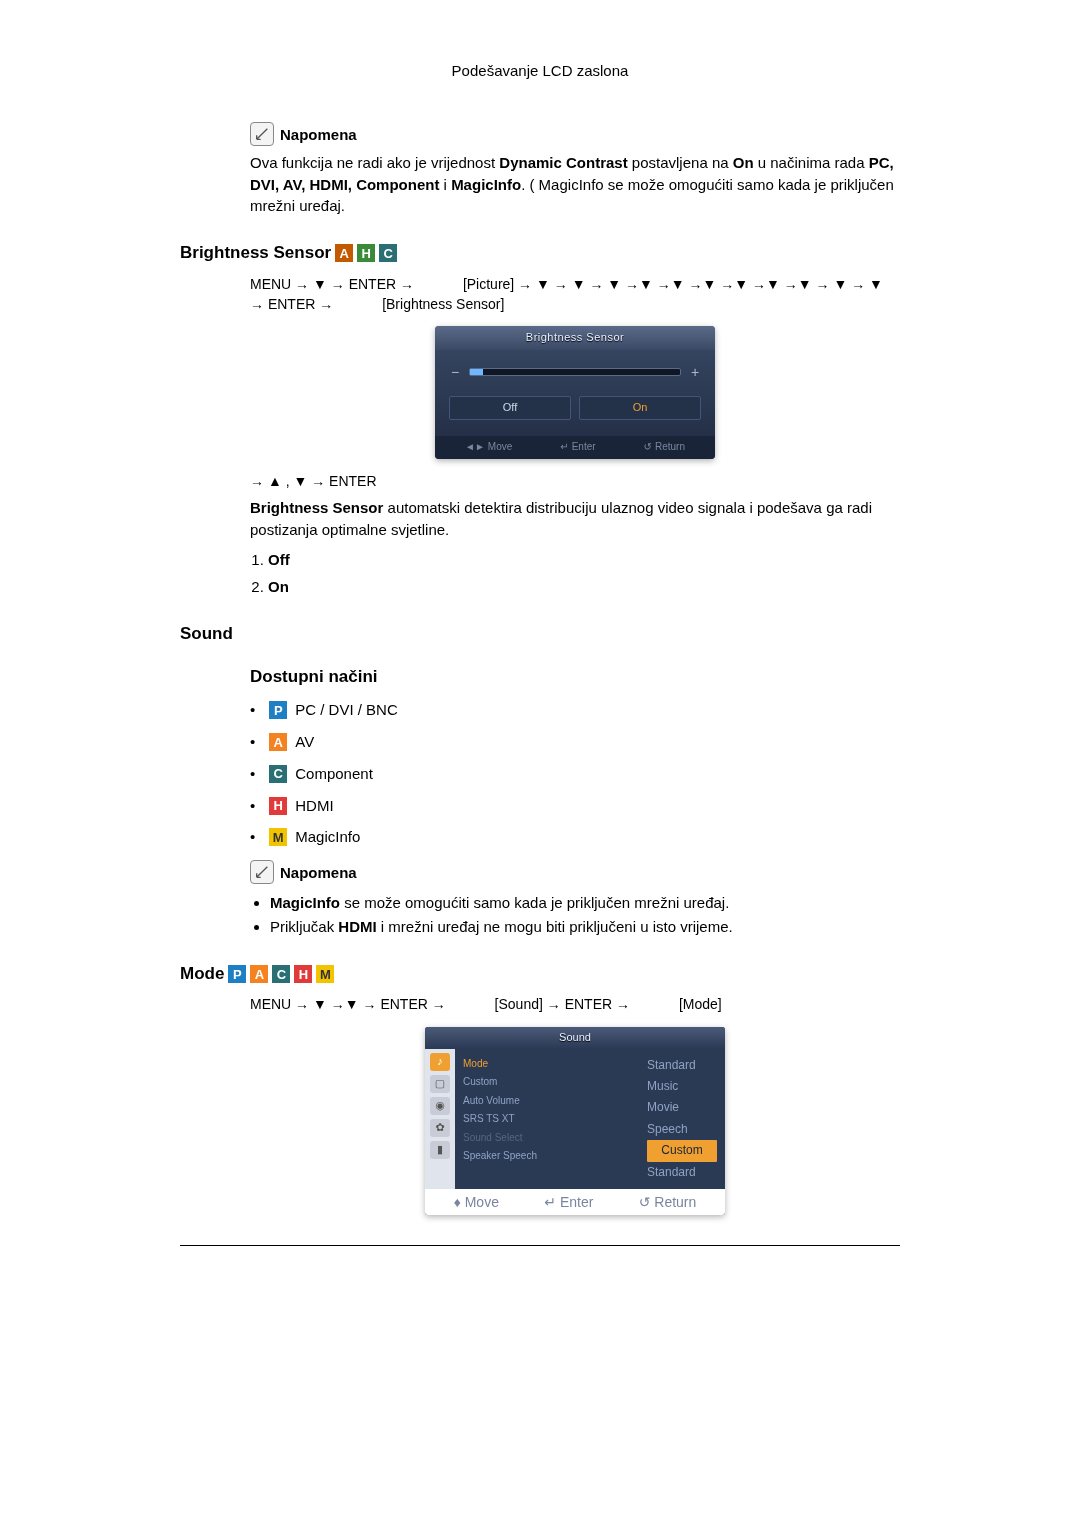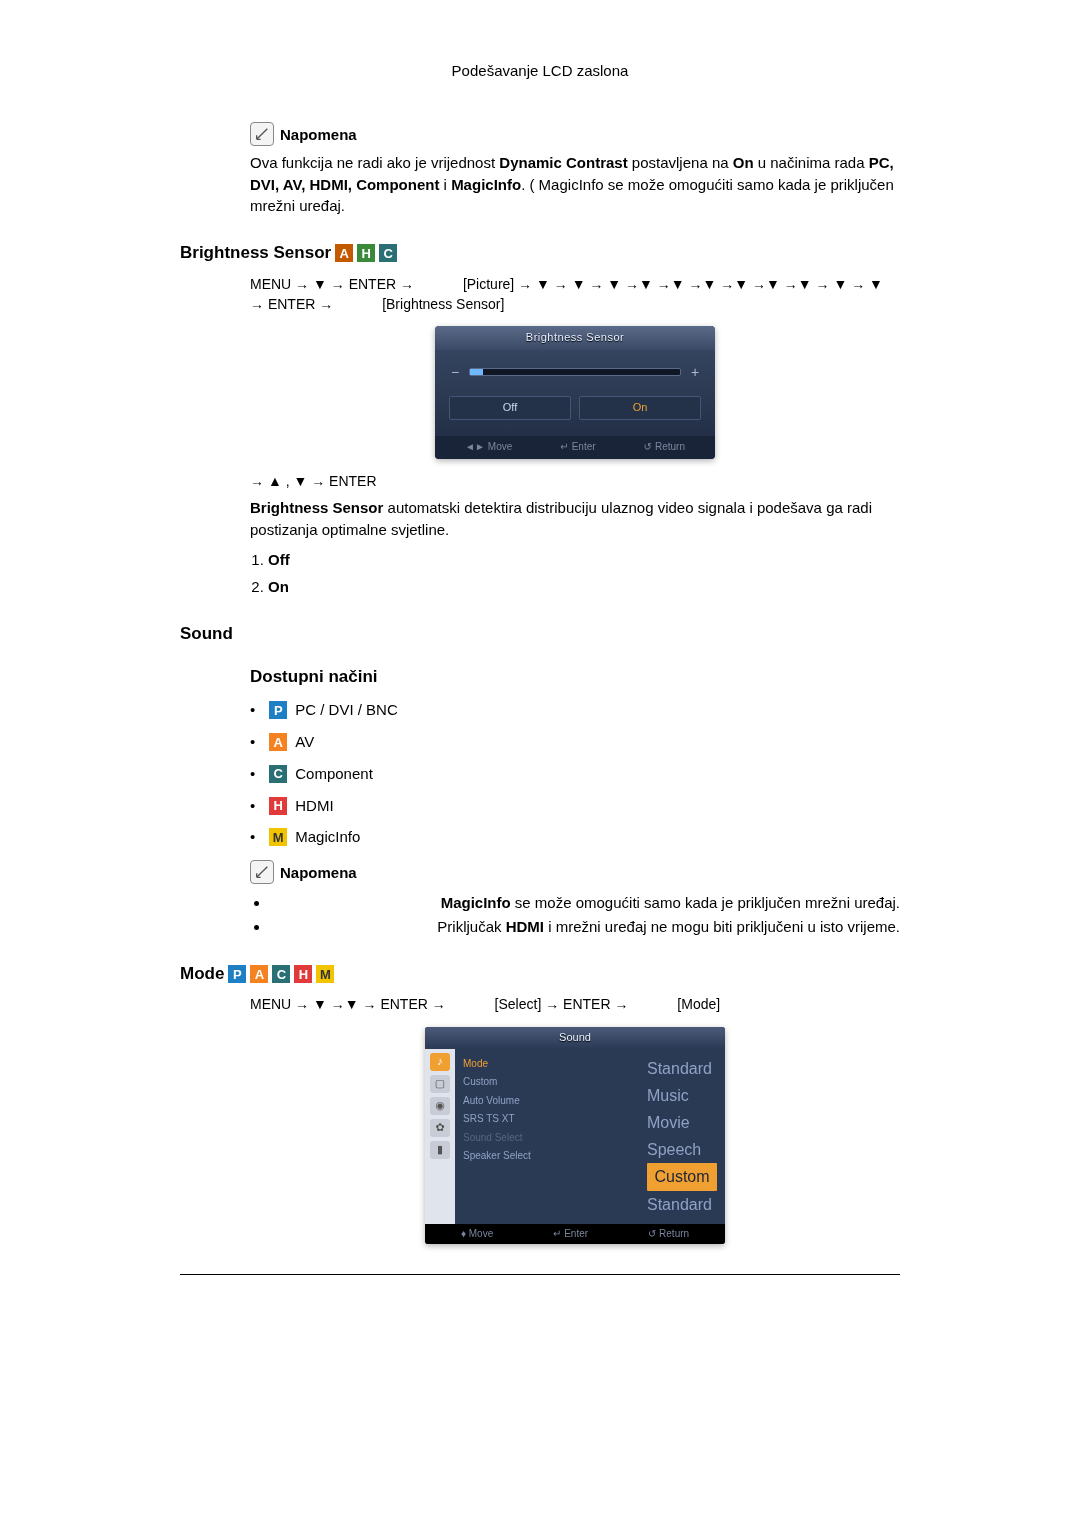--- a/index.html
+++ b/index.html
@@ -38,21 +38,21 @@
   .badge-H-green { background: #3a8a3a; }
   .nav-path { margin-top: 8px; font-size: 14px; }
   .nav-path .kw { font-weight: normal; margin-left: 45px; }
   ol.simple { margin: 8px 0 8px 18px; padding: 0; }
   ol.simple li { margin: 6px 0; }
   ol.simple li span.b { font-weight: bold; }
   ul.modelist { list-style: none; margin: 8px 0 8px 0; padding: 0; }
   ul.modelist li { margin: 10px 0; display: flex; align-items: center; gap: 8px; }
   ul.modelist li::before { content: "•"; margin-right: 6px; }
   ul.notes { list-style: disc; margin: 8px 0 8px 20px; padding: 0; }
-  ul.notes li { margin: 2px 0; text-align: right; }
+  ul.notes li { margin: 2px 0; }
   .osd {
     width: 280px; margin: 12px auto; border-radius: 4px; overflow: hidden;
     font-family: Arial, sans-serif; font-size: 11px; color: #cfd8e8;
     background: linear-gradient(#3a4a66, #1e2a40);
     box-shadow: 0 2px 6px rgba(0,0,0,0.3);
   }
   .osd-title { text-align: center; padding: 4px 0; background: linear-gradient(#5a6a88, #3a4a66); color: #e8f0ff; font-size: 11px; letter-spacing: 0.5px; text-shadow: 0 1px 1px #000; }
   .osd-body { padding: 12px 14px 10px; }
   .osd-slider-row { display: flex; align-items: center; gap: 8px; margin-bottom: 14px; }
   .osd-slider-row .sign { width: 12px; text-align: center; color: #aeb9d0; font-size: 14px; }
@@ -72,23 +72,23 @@
   .osd2-main { display: flex; }
   .osd2-side { width: 30px; background: #e0e4ec; display: flex; flex-direction: column; align-items: center; padding: 4px 0; gap: 4px;}
   .osd2-side .sico { width: 20px; height: 18px; background: #c8ccd6; border-radius: 3px; display:flex;align-items:center;justify-content:center;font-size:11px;color:#555;}
   .osd2-side .sico.active { background: #f0a030; color:#fff;}
   .osd2-content { flex: 1; display: flex; padding: 6px 8px; gap: 6px;}
   .osd2-labels { flex: 1; }
   .osd2-labels div { padding: 2px 0; font-size: 10px; color: #8fa2c4;}
   .osd2-labels div.hl { color: #f0a030; }
   .osd2-labels div.dim { color: #556680; }
   .osd2-values { width: 70px; }
-  .osd2-values div { padding: 2px 0; font-size: 16px; color: #8fa2c4;}
+  .osd2-values div { padding: 2px 0; font-size: 12px; color: #8fa2c4;}
   .osd2-values div.selbox { background: #f0a030; color: #1a2438; text-align: center; border-radius: 1px; }
-  .osd2-footer { display: flex; justify-content: space-around; padding: 3px 6px; background: #000000; font-size: 10px; color: #7a869e;}
+  .osd2-footer { display: flex; justify-content: space-around; padding: 3px 6px; background: #ffffff; font-size: 14px; color: #7a869e;}
   hr.foot { margin-top: 30px; border: none; border-top: 1px solid #000; }
 </style>
 </head>
 <body>
 
 <div class="content">
   <div class="header-title">Podešavanje LCD zaslona</div>
 
   <div class="indent">
     <div class="note-row">
@@ -199,41 +199,41 @@
     <span>Mode</span>
     <span class="badge badge-P">P</span>
     <span class="badge badge-A">A</span>
     <span class="badge badge-C">C</span>
     <span class="badge badge-H">H</span>
     <span class="badge badge-M">M</span>
   </div>
 
   <div class="indent">
     <div class="nav-path">
-      <span>MENU → ▼ →▼ → ENTER → </span><span class="kw">[Select]</span><span> → ENTER → </span><span class="kw">[Mode]</span>
+      <span>MENU → ▼ →▼ → ENTER → </span><span class="kw">[Sound]</span><span> → ENTER → </span><span class="kw">[Mode]</span>
     </div>
 
     <div class="osd2">
       <div class="osd2-title">Sound</div>
       <div class="osd2-main">
         <div class="osd2-side">
           <div class="sico active">♪</div>
           <div class="sico">▢</div>
           <div class="sico">◉</div>
           <div class="sico">✿</div>
           <div class="sico">▮</div>
         </div>
         <div class="osd2-content">
           <div class="osd2-labels">
             <div class="hl">Mode</div>
             <div>Custom</div>
             <div>Auto Volume</div>
             <div>SRS TS XT</div>
             <div class="dim">Sound Select</div>
-            <div>Speaker Select</div>
+            <div>Speaker Speech</div>
           </div>
           <div class="osd2-values">
             <div class="hl">Standard</div>
             <div>Music</div>
             <div>Movie</div>
             <div>Speech</div>
             <div class="selbox">Custom</div>
             <div>Standard</div>
           </div>
         </div>

